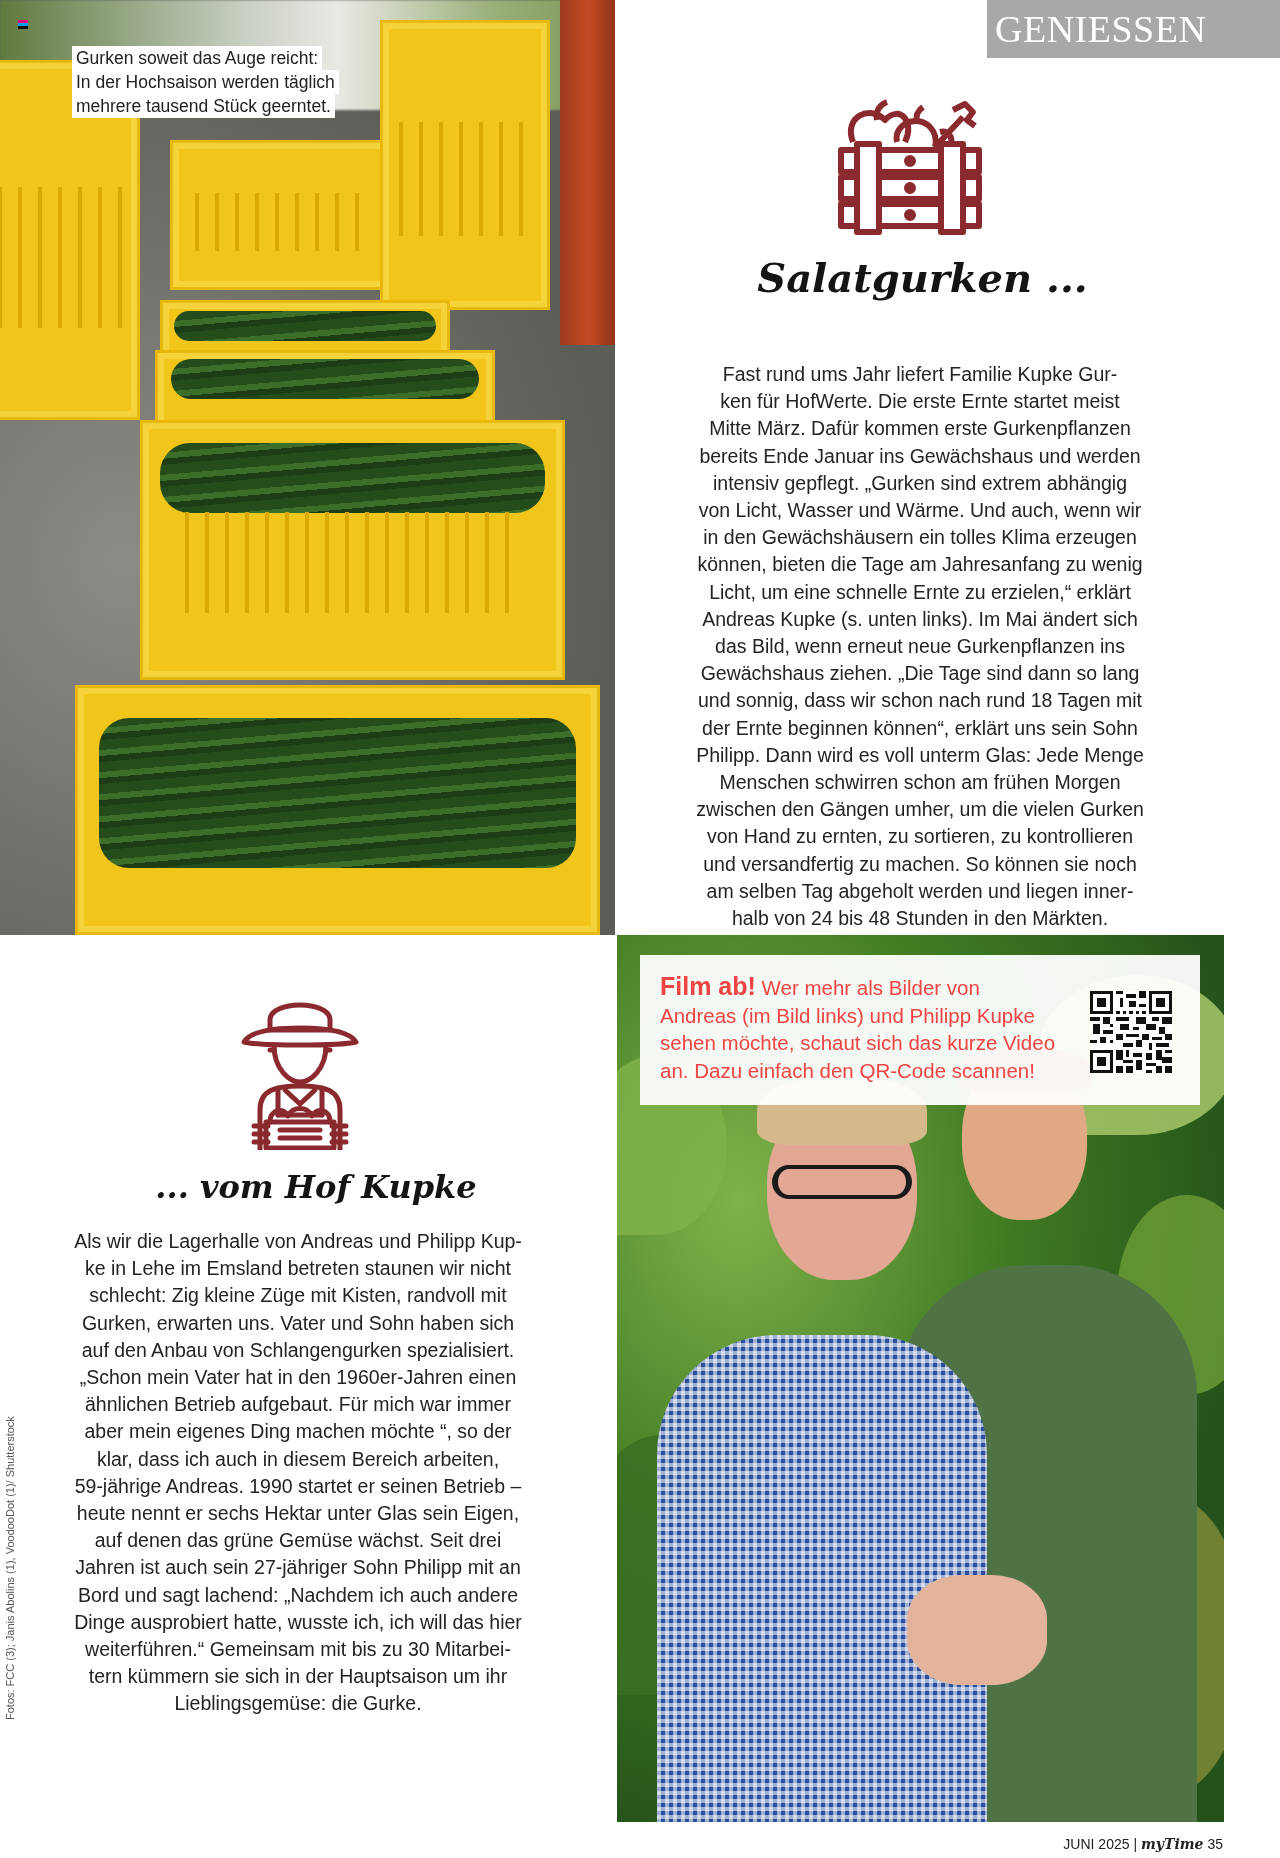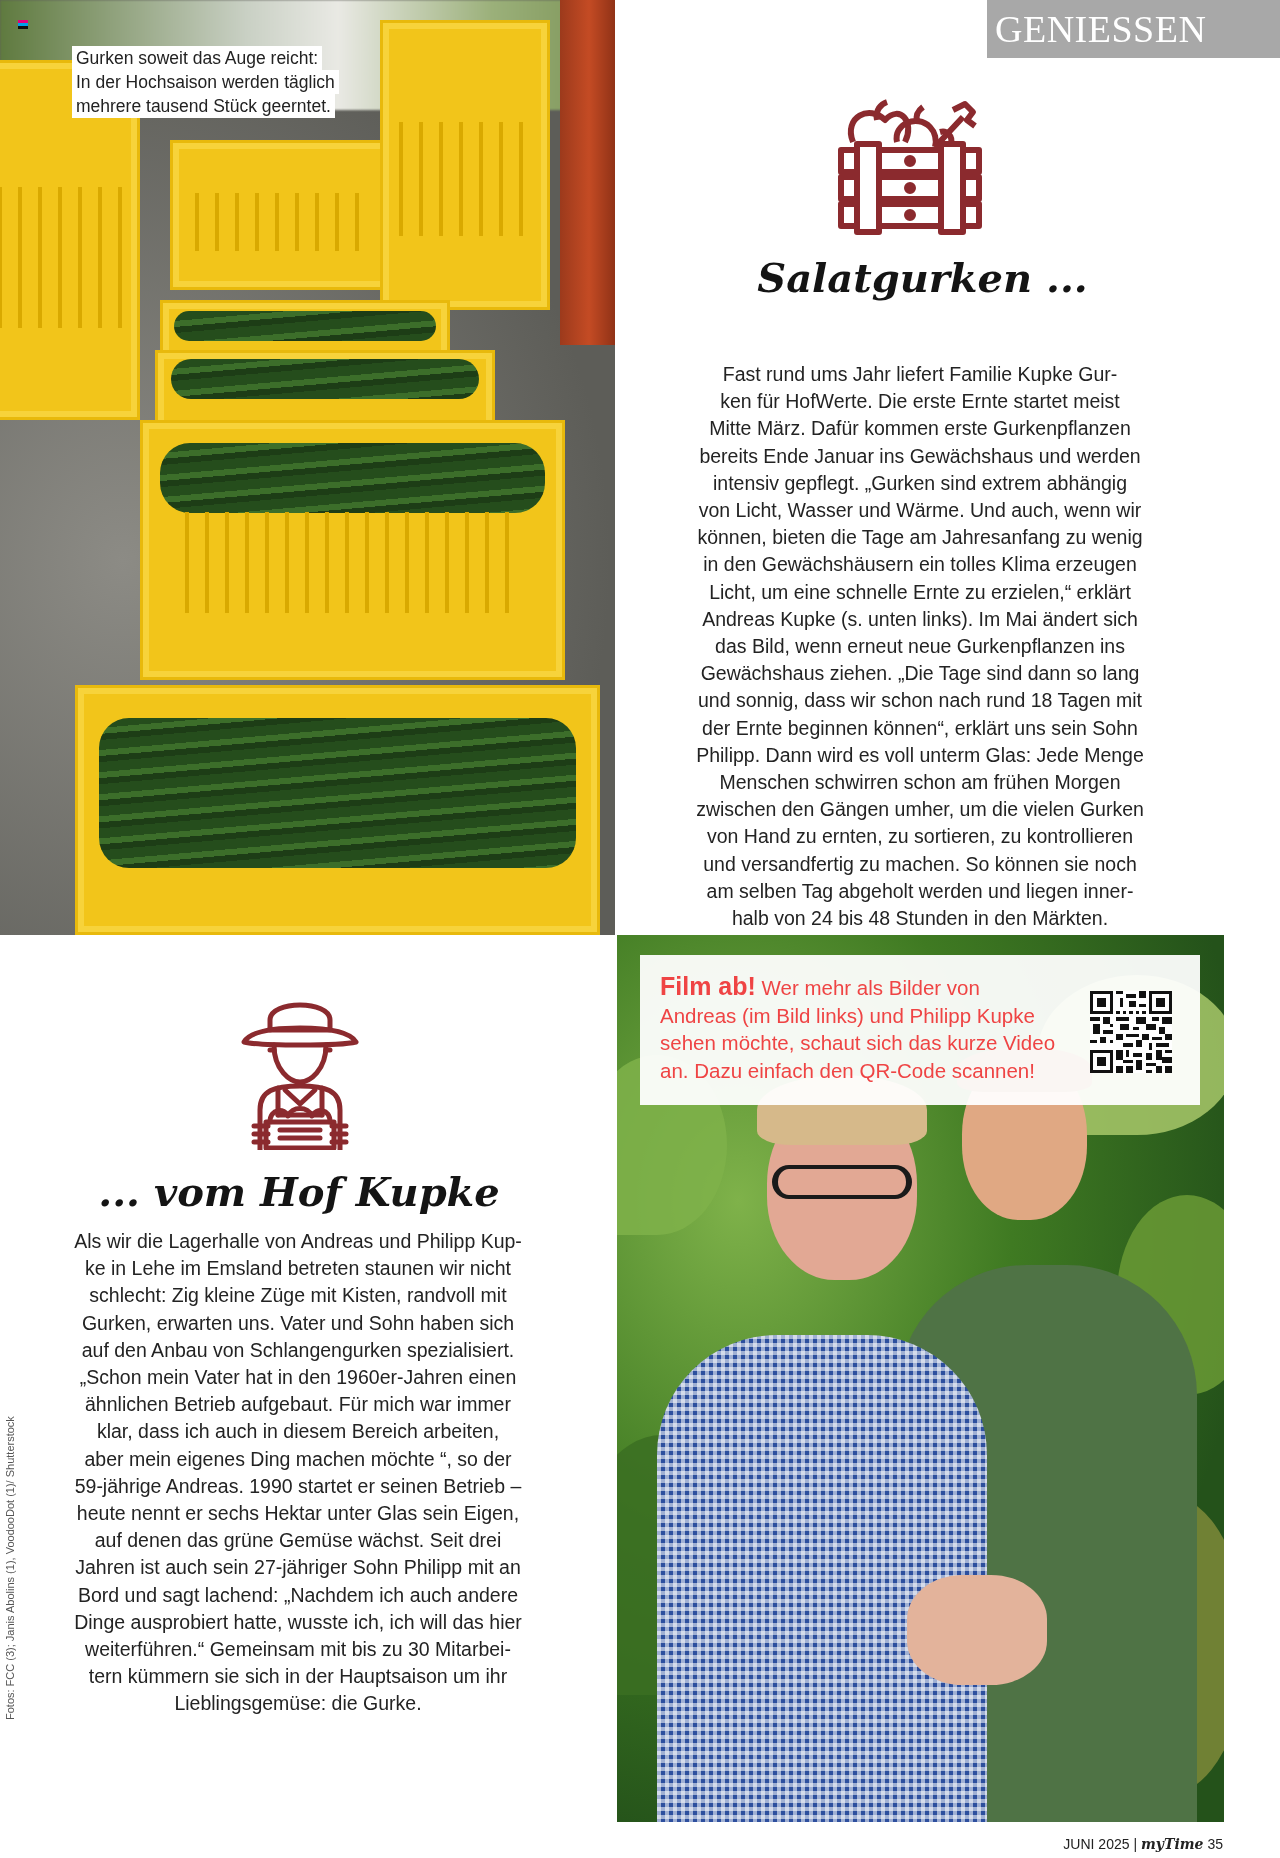--- a/index.html
+++ b/index.html
@@ -64,21 +64,21 @@
   }
 
   .icon-wrap { position: absolute; }
   .icon-wrap svg { display: block; }
 
   .headline {
     position: absolute; font-family: "DejaVu Serif", "Liberation Serif", serif;
     font-style: italic; font-weight: bold; color: #141414; white-space: nowrap;
   }
   .headline-right { left: 640px; width: 565px; top: 254px; text-align: center; font-size: 40px; }
-  .headline-left  { left: 39px;  width: 520px; top: 1168px; text-align: center; font-size: 40px; }
+  .headline-left  { left: 56px;  width: 520px; top: 1168px; text-align: center; font-size: 32px; }
 
   .body-text {
     position: absolute; text-align: center; font-size: 19.5px; line-height: 27.2px; color: #232323;
   }
   .body-right { left: 660px; width: 520px; top: 313px; margin-top: 48px; }
   .body-left  { left: 48px;  width: 500px; top: 1228px; }
   .body-text .line { display: block; white-space: nowrap; }
 
   
   .photo-people {
@@ -215,22 +215,22 @@
 
 <div class="headline headline-right">Salatgurken ...</div>
 
 <div class="body-text body-right">
   <span class="line">Fast rund ums Jahr liefert Familie Kupke Gur-</span>
   <span class="line">ken für HofWerte. Die erste Ernte startet meist</span>
   <span class="line">Mitte März. Dafür kommen erste Gurkenpflanzen</span>
   <span class="line">bereits Ende Januar ins Gewächshaus und werden</span>
   <span class="line">intensiv gepflegt. „Gurken sind extrem abhängig</span>
   <span class="line">von Licht, Wasser und Wärme. Und auch, wenn wir</span>
+  <span class="line">in den Gewächshäusern ein tolles Klima erzeugen</span>
   <span class="line">können, bieten die Tage am Jahresanfang zu wenig</span>
-  <span class="line">in den Gewächshäusern ein tolles Klima erzeugen</span>
   <span class="line">Licht, um eine schnelle Ernte zu erzielen,“ erklärt</span>
   <span class="line">Andreas Kupke (s. unten links). Im Mai ändert sich</span>
   <span class="line">das Bild, wenn erneut neue Gurkenpflanzen ins</span>
   <span class="line">Gewächshaus ziehen. „Die Tage sind dann so lang</span>
   <span class="line">und sonnig, dass wir schon nach rund 18 Tagen mit</span>
   <span class="line">der Ernte beginnen können“, erklärt uns sein Sohn</span>
   <span class="line">Philipp. Dann wird es voll unterm Glas: Jede Menge</span>
   <span class="line">Menschen schwirren schon am frühen Morgen</span>
   <span class="line">zwischen den Gängen umher, um die vielen Gurken</span>
   <span class="line">von Hand zu ernten, zu sortieren, zu kontrollieren</span>
@@ -346,22 +346,22 @@
 <div class="headline headline-left">... vom Hof Kupke</div>
 
 <div class="body-text body-left">
   <span class="line">Als wir die Lagerhalle von Andreas und Philipp Kup-</span>
   <span class="line">ke in Lehe im Emsland betreten staunen wir nicht</span>
   <span class="line">schlecht: Zig kleine Züge mit Kisten, randvoll mit</span>
   <span class="line">Gurken, erwarten uns. Vater und Sohn haben sich</span>
   <span class="line">auf den Anbau von Schlangengurken spezialisiert.</span>
   <span class="line">„Schon mein Vater hat in den 1960er-Jahren einen</span>
   <span class="line">ähnlichen Betrieb aufgebaut. Für mich war immer</span>
+  <span class="line">aber mein eigenes Ding machen möchte “, so der</span>
   <span class="line">klar, dass ich auch in diesem Bereich arbeiten,</span>
-  <span class="line">aber mein eigenes Ding machen möchte “, so der</span>
   <span class="line">59-jährige Andreas. 1990 startet er seinen Betrieb –</span>
   <span class="line">heute nennt er sechs Hektar unter Glas sein Eigen,</span>
   <span class="line">auf denen das grüne Gemüse wächst. Seit drei</span>
   <span class="line">Jahren ist auch sein 27-jähriger Sohn Philipp mit an</span>
   <span class="line">Bord und sagt lachend: „Nachdem ich auch andere</span>
   <span class="line">Dinge ausprobiert hatte, wusste ich, ich will das hier</span>
   <span class="line">weiterführen.“ Gemeinsam mit bis zu 30 Mitarbei-</span>
   <span class="line">tern kümmern sie sich in der Hauptsaison um ihr</span>
   <span class="line">Lieblingsgemüse: die Gurke.</span>
 </div>

